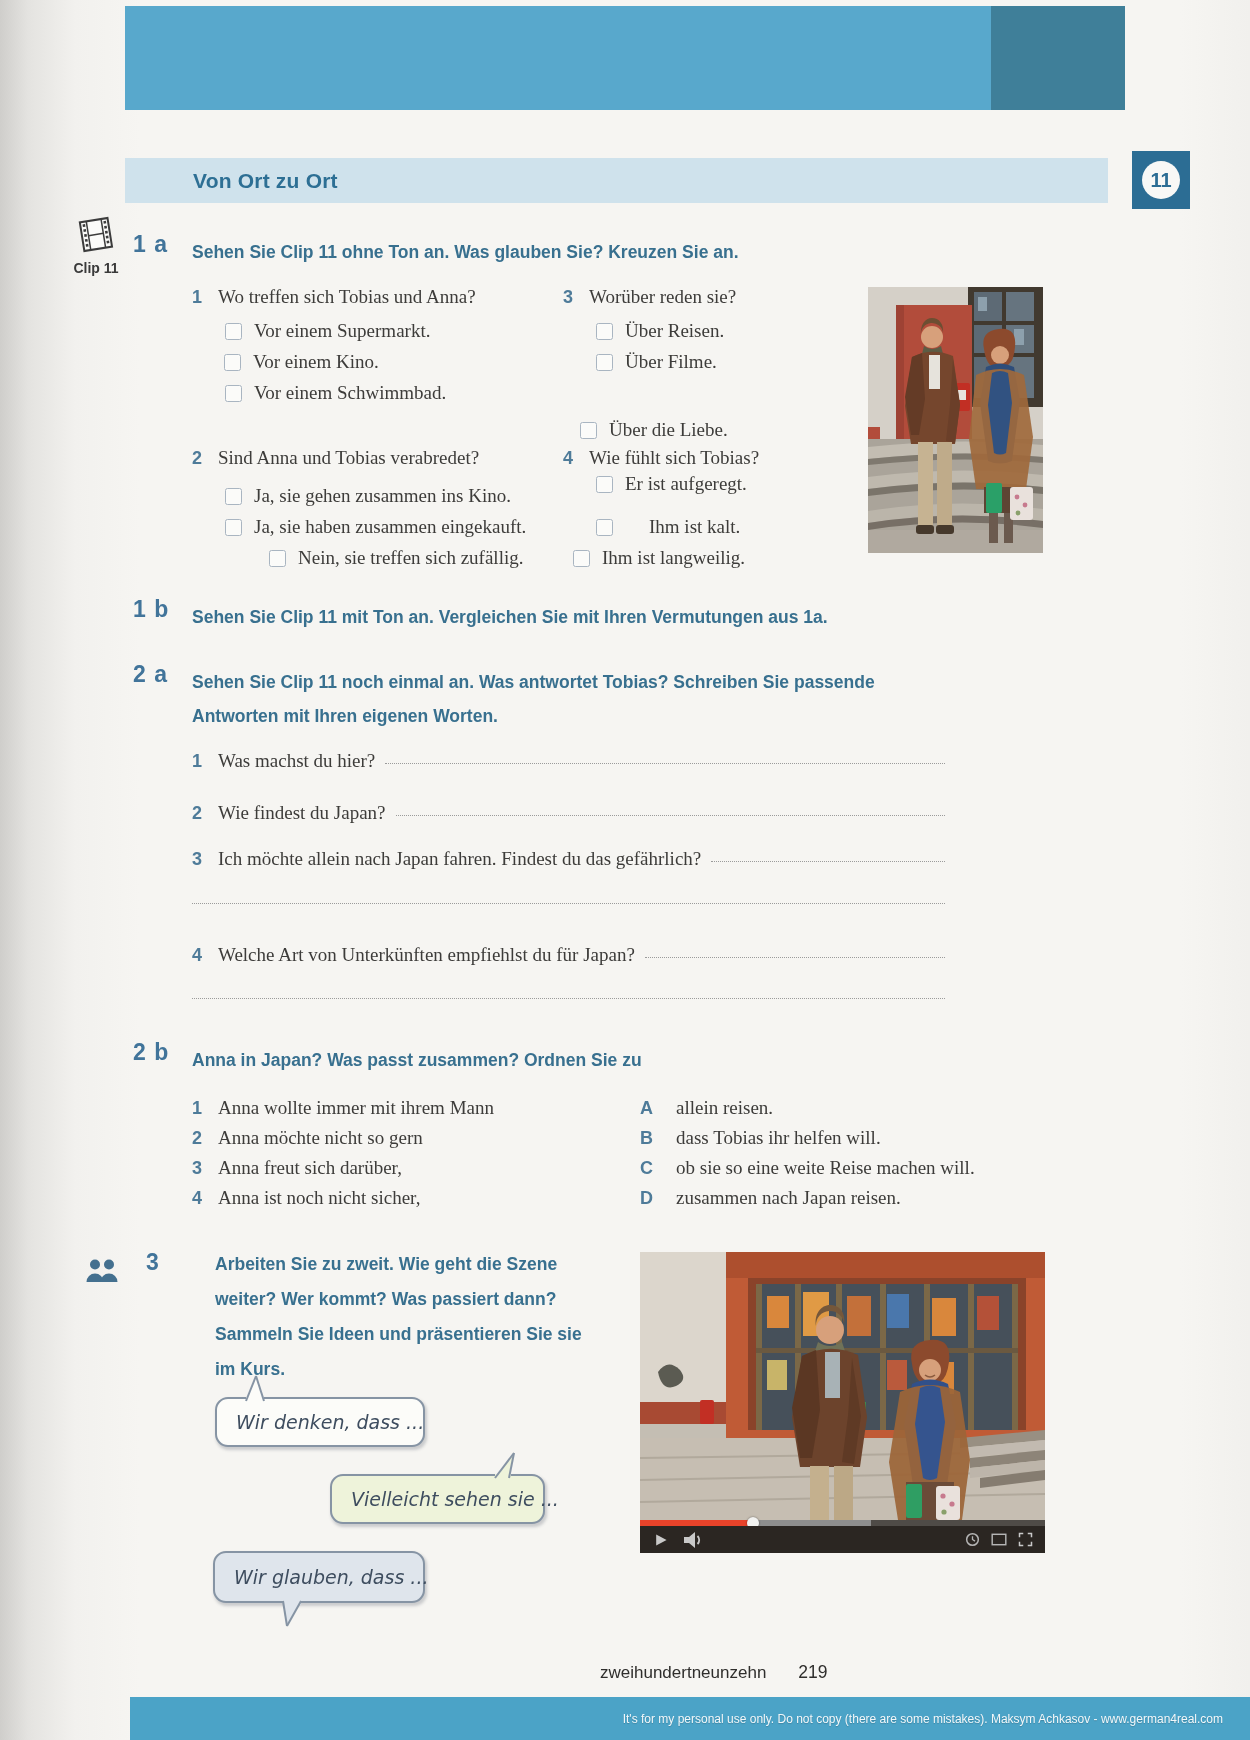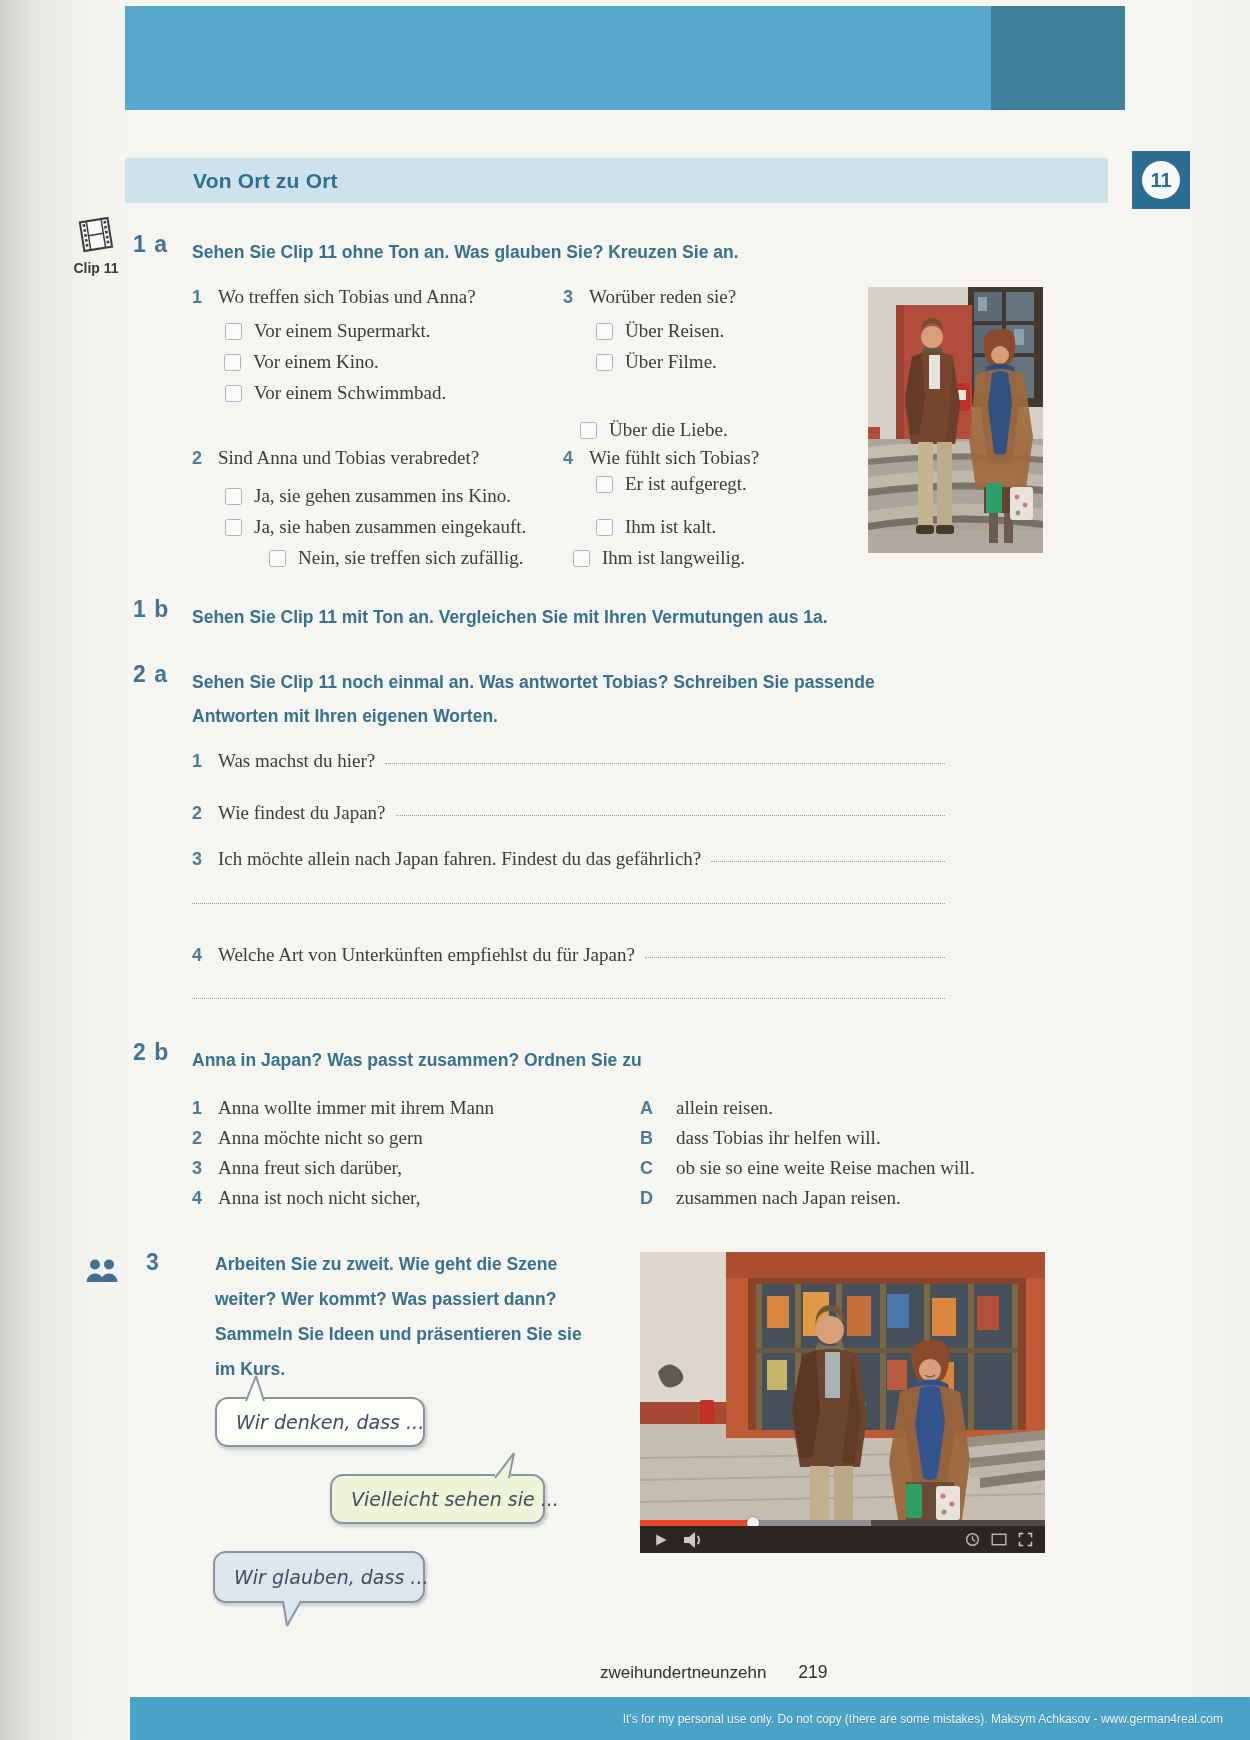--- a/index.html
+++ b/index.html
@@ -165,21 +165,21 @@
     </div>
 
   <div class="qline" style="left:563px; top:447px;">
     <span class="qnum">4</span>
     <span>Wie fühlt sich Tobias?</span>
   </div>
   <div class="optline" style="left:596px; top:473px;">
       <span class="cb"></span>
       <span>Er ist aufgeregt.</span>
     </div>
-  <div class="optline" style="left:596px; top:516px;">
+  <div class="optline" style="left:596px; top:516px;gap:24px;">
       <span class="cb"></span>
       <span>Ihm ist kalt.</span>
     </div>
   <div class="optline" style="left:573px; top:547px;">
       <span class="cb"></span>
       <span>Ihm ist langweilig.</span>
     </div>
 
   <svg width="175" height="266" viewBox="0 0 175 266" style="position:absolute;left:868px;top:287px;display:block">
     <rect width="175" height="266" fill="#d5d0c8"></rect>

